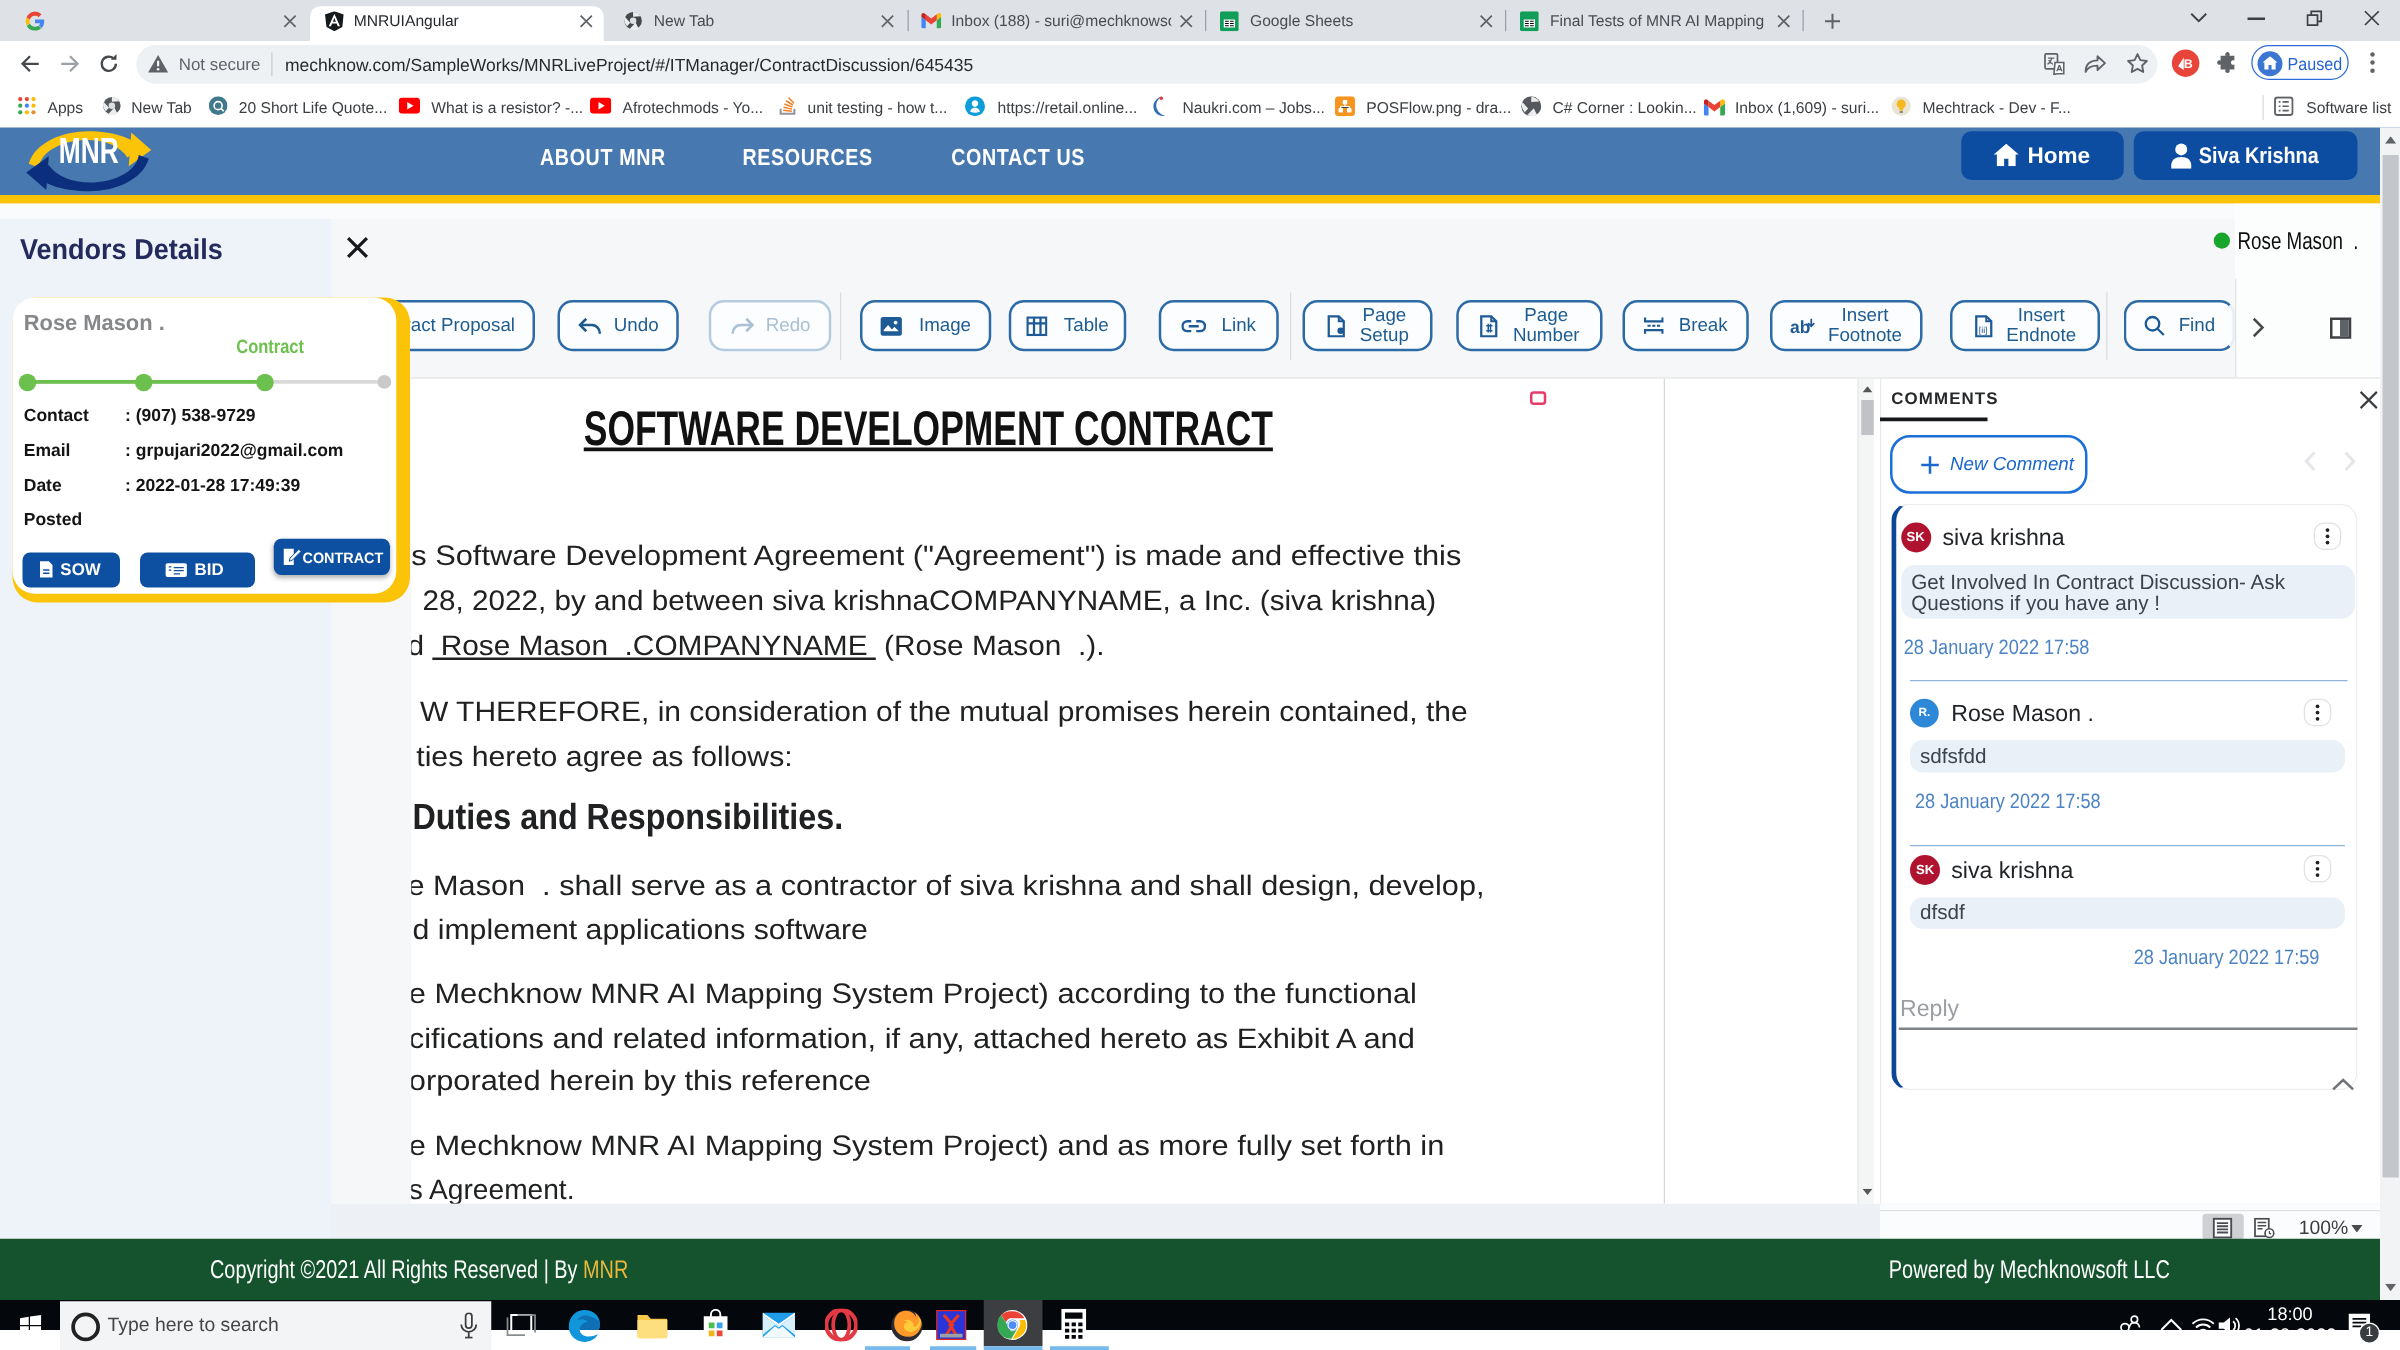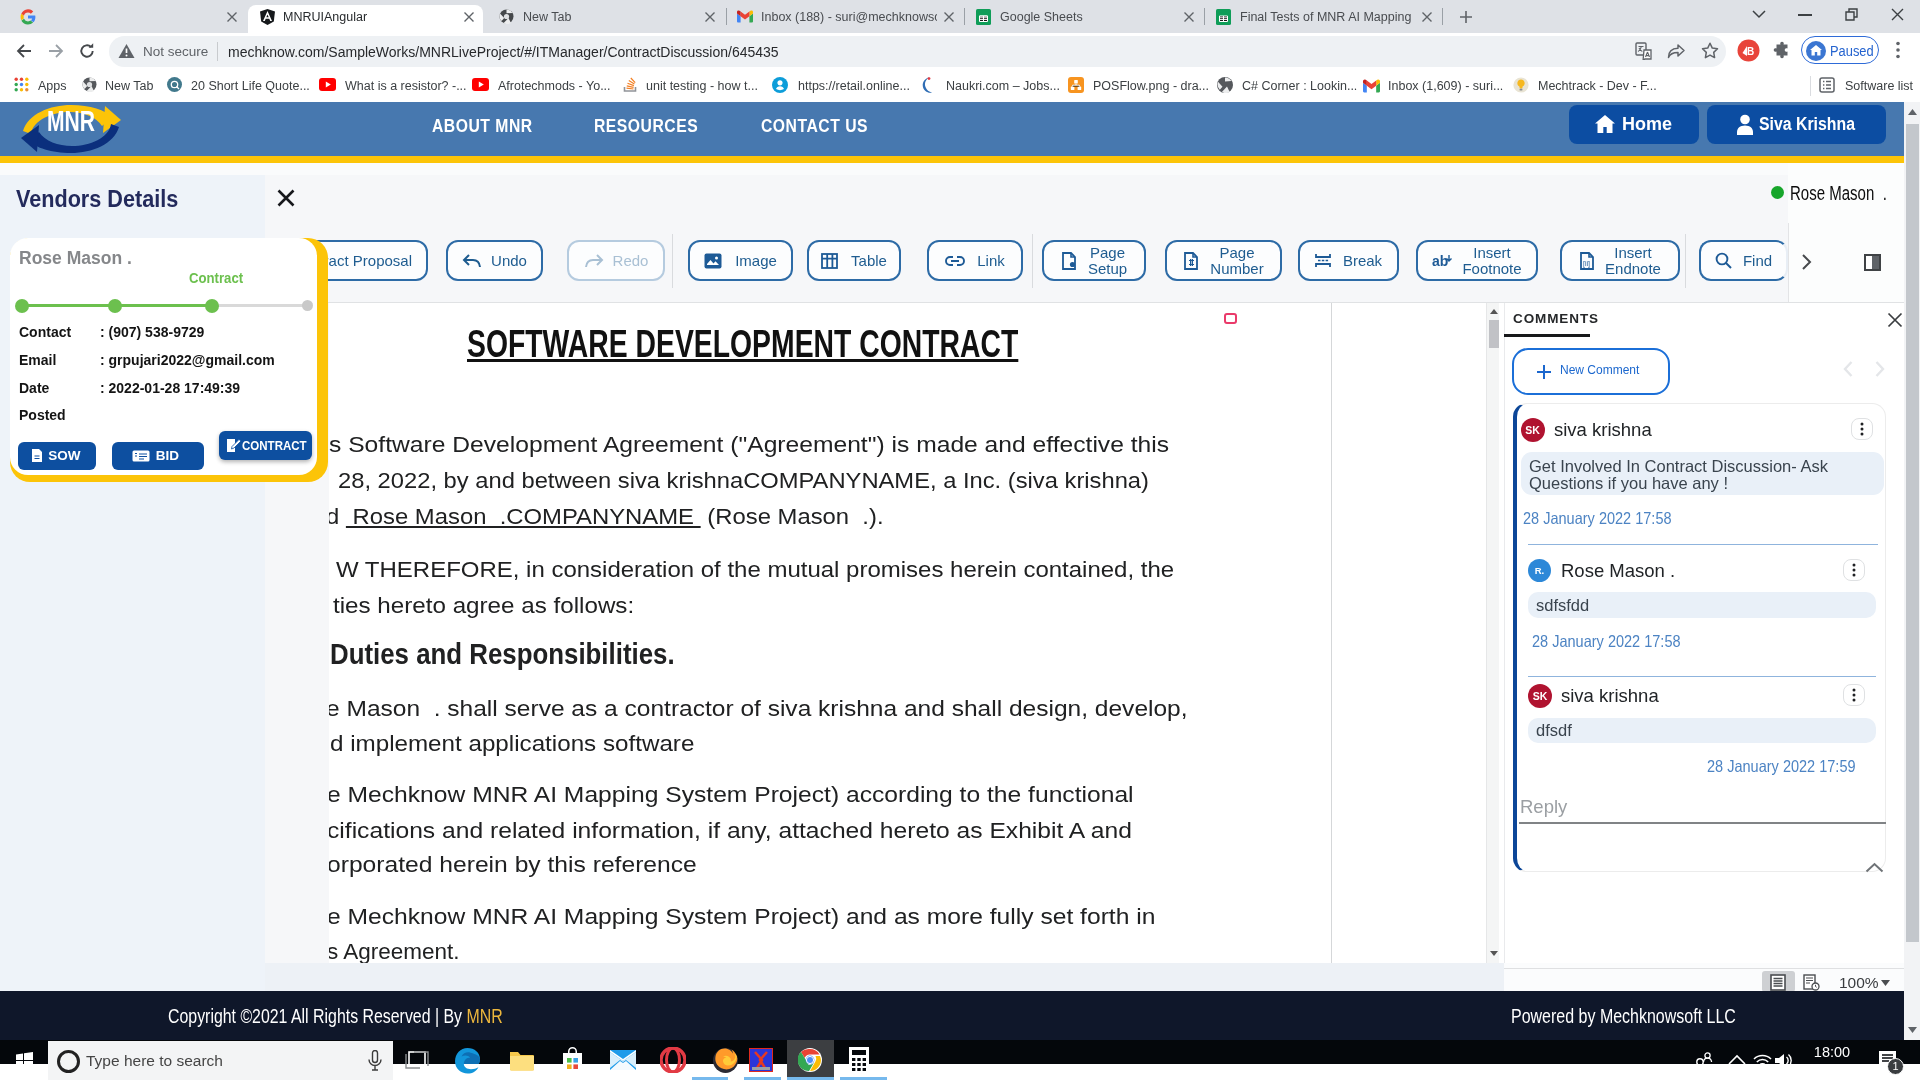--- a/index.html
+++ b/index.html
@@ -418,21 +418,21 @@
 
   <div class="abs nowrap" style="left:1513px;top:148px;font-size:13.5px;font-weight:600;letter-spacing:0.9px;color:#26282a;">COMMENTS</div>
   <div class="abs" style="left:1504px;top:171px;width:86px;height:2.5px;background:#17181a;"></div>
   <svg class="abs" style="left:1887px;top:149px;" width="16" height="16" viewBox="0 0 16 16">
       <path d="M1.5 1.5l13 13M14.5 1.5l-13 13" stroke="#3a3d40" stroke-width="1.7"></path>
     </svg>
   <div class="abs" style="left:1512px;top:185px;width:158px;height:47px;border:2px solid #1b6fd8;border-radius:16px;background:#fff;">
     <svg class="abs" style="left:22px;top:14px;" width="16" height="16" viewBox="0 0 16 16">
         <path d="M8 1v14M1 8h14" stroke="#1b67ce" stroke-width="2"></path>
       </svg>
-    <div class="abs nowrap" style="left:46px;top:13px;font-size:12px;color:#1b67ce;">New Comment</div>
+    <div class="abs nowrap" style="left:46px;top:13px;font-size:15px;color:#1b67ce;font-style:italic;">New Comment</div>
   </div>
   <svg class="abs" style="left:1843px;top:197px;" width="10" height="18" viewBox="0 0 10 18">
       <path d="M8.5 2L2 9l6.5 7" fill="none" stroke="#e4e6e9" stroke-width="2.4"></path>
     </svg>
   <svg class="abs" style="left:1875px;top:197px;" width="10" height="18" viewBox="0 0 10 18">
       <path d="M1.5 2L8 9l-6.5 7" fill="none" stroke="#e4e6e9" stroke-width="2.4"></path>
     </svg>
 
   <div class="abs" style="left:1513px;top:240px;width:373px;height:469px;background:#fff;border:1px solid #ececec;border-left:4px solid #0c4698;border-radius:14px;">
     <div class="abs" style="left:3.5px;top:14px;width:24px;height:24px;border-radius:50%;background:#b01330;color:#fff;font-size:10.5px;font-weight:bold;text-align:center;line-height:24px;">SK</div>
@@ -550,21 +550,21 @@
               <path d="M1 1h8v13H1z" fill="#fff"></path>
               <path d="M15 3L8 10l-2.5 1L6 8.5 13 1.5z" fill="#fff" stroke="#0d4fa0" stroke-width="0.8"></path>
             </svg>
           <div class="abs nowrap" style="left:23px;top:8.5px;font-size:12px;font-weight:bold;color:#fff;transform:scaleX(0.96);transform-origin:left center;">CONTRACT</div>
         </div>
       </div>
     </div>
   </div>
 </div>
 
-<div class="abs" id="footer" style="left:0;top:991px;width:1920px;height:49px;background:#0f172a;">
+<div class="abs" id="footer" style="left:0;top:991px;width:1920px;height:49px;background:#14532d;">
   <div class="abs nowrap" style="left:168px;top:13px;font-size:20.5px;color:#fff;transform:scaleX(0.775);transform-origin:left center;">Copyright ©2021 All Rights Reserved | By <span style="color:#edb73d;">MNR</span></div>
   <div class="abs nowrap" style="left:1511px;top:13px;font-size:20.5px;color:#fff;transform:scaleX(0.78);transform-origin:left center;">Powered by Mechknowsoft LLC</div>
 </div>
 
 <div class="abs" id="taskbar" style="left:0;top:1040px;width:1920px;height:24px;background:#04070b;">
 
   <svg class="abs" style="left:15px;top:12px;" width="18" height="17" viewBox="0 0 18 17">
       <path d="M1 2.5L8 1.4v6.6H1zM9 1.2L18 0v8H9zM1 9h7v6.6L1 14.5zM9 9h9v8L9 15.8z" fill="#fff"></path>
     </svg>
 

